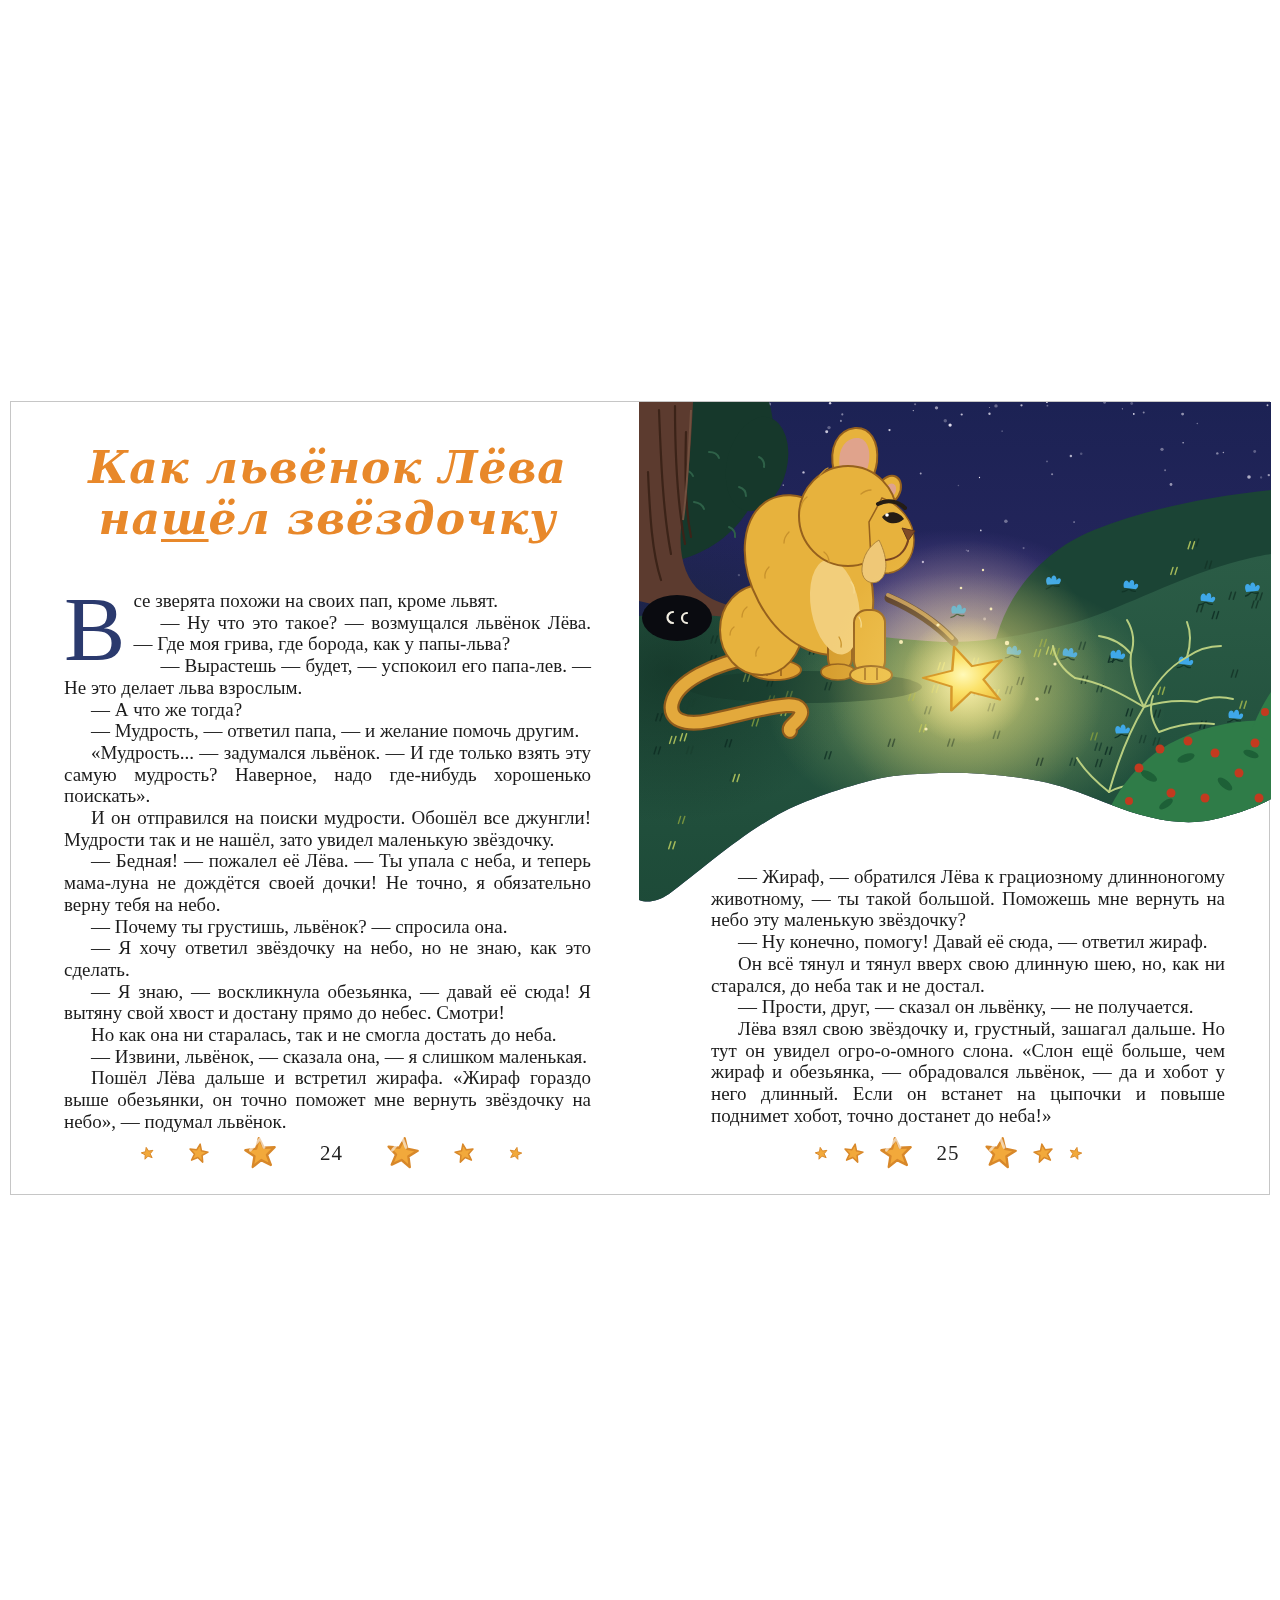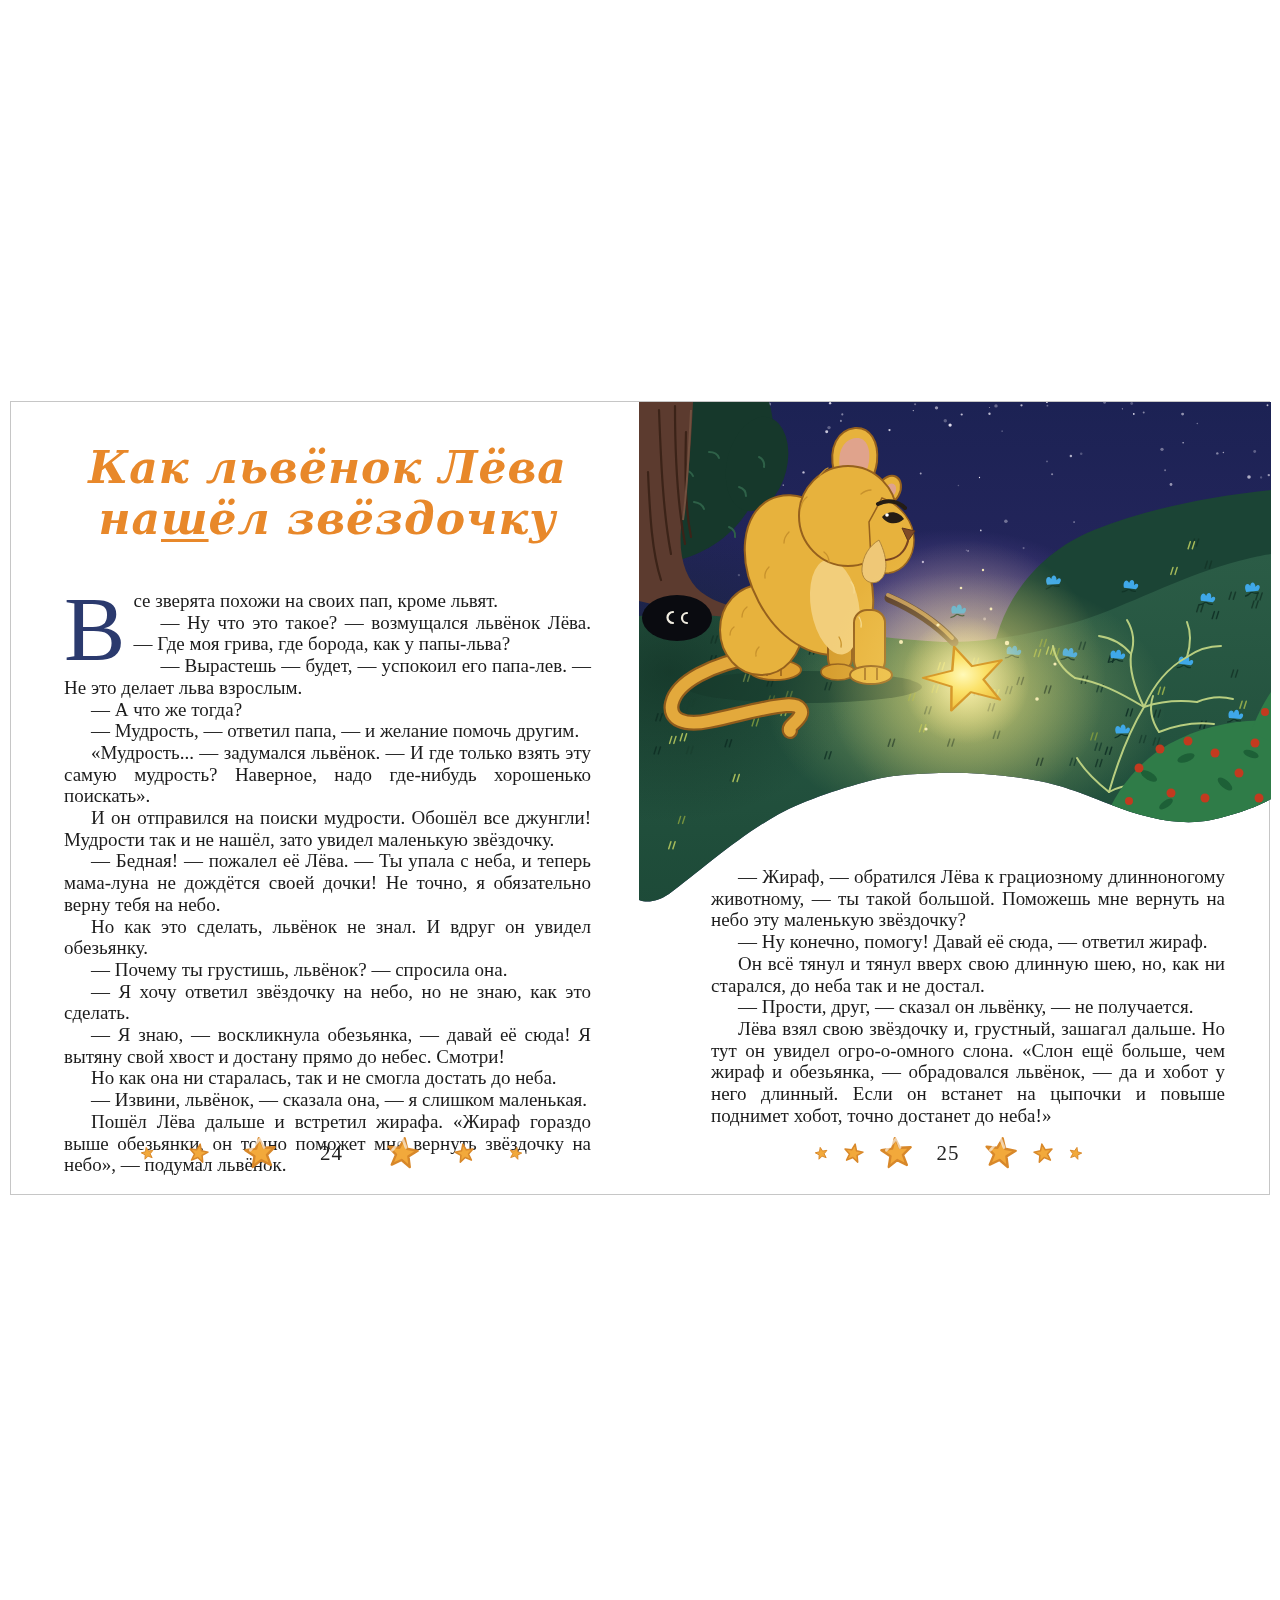--- a/index.html
+++ b/index.html
@@ -48,21 +48,20 @@
 
     <div class="body-text body-left">
       <p class="first"><span class="dropcap" id="dropCap" style="color: rgb(43, 58, 110);">В</span><span>се зверята похожи на своих пап, кроме львят.</span></p>
       <p>— Ну что это такое? — возмущался львёнок Лёва. — Где моя грива, где борода, как у папы-льва?</p>
       <p>— Вырастешь — будет, — успокоил его папа-лев. — Не это делает льва взрослым.</p>
       <p>— А что же тогда?</p>
       <p>— Мудрость, — ответил папа, — и желание помочь другим.</p>
       <p>«Мудрость... — задумался львёнок. — И где только взять эту самую мудрость? Наверное, надо где-нибудь хорошенько поискать».</p>
       <p>И он отправился на поиски мудрости. Обошёл все джунгли! Мудрости так и не нашёл, зато увидел маленькую звёздочку.</p>
       <p>— Бедная! — пожалел её Лёва. — Ты упала с неба, и теперь мама-луна не дождётся своей дочки! Не точно, я обязательно верну тебя на небо.</p>
-      <p>Но как это сделать, львёнок не знал. И вдруг он увидел обезьянку.</p>
       <p>— Почему ты грустишь, львёнок? — спросила она.</p>
       <p>— Я хочу ответил звёздочку на небо, но не знаю, как это сделать.</p>
       <p>— Я знаю, — воскликнула обезьянка, — давай её сюда! Я вытяну свой хвост и достану прямо до небес. Смотри!</p>
       <p>Но как она ни старалась, так и не смогла достать до неба.</p>
       <p>— Извини, львёнок, — сказала она, — я слишком маленькая.</p>
       <p>Пошёл Лёва дальше и встретил жирафа. «Жираф гораздо выше обезьянки, он точно поможет мне вернуть звёздочку на небо», — подумал львёнок.</p>
     </div>
 
     <div class="footer footer-left star-row">
       <svg viewBox="-11.5 -11.5 23 23" width="15" height="15">

